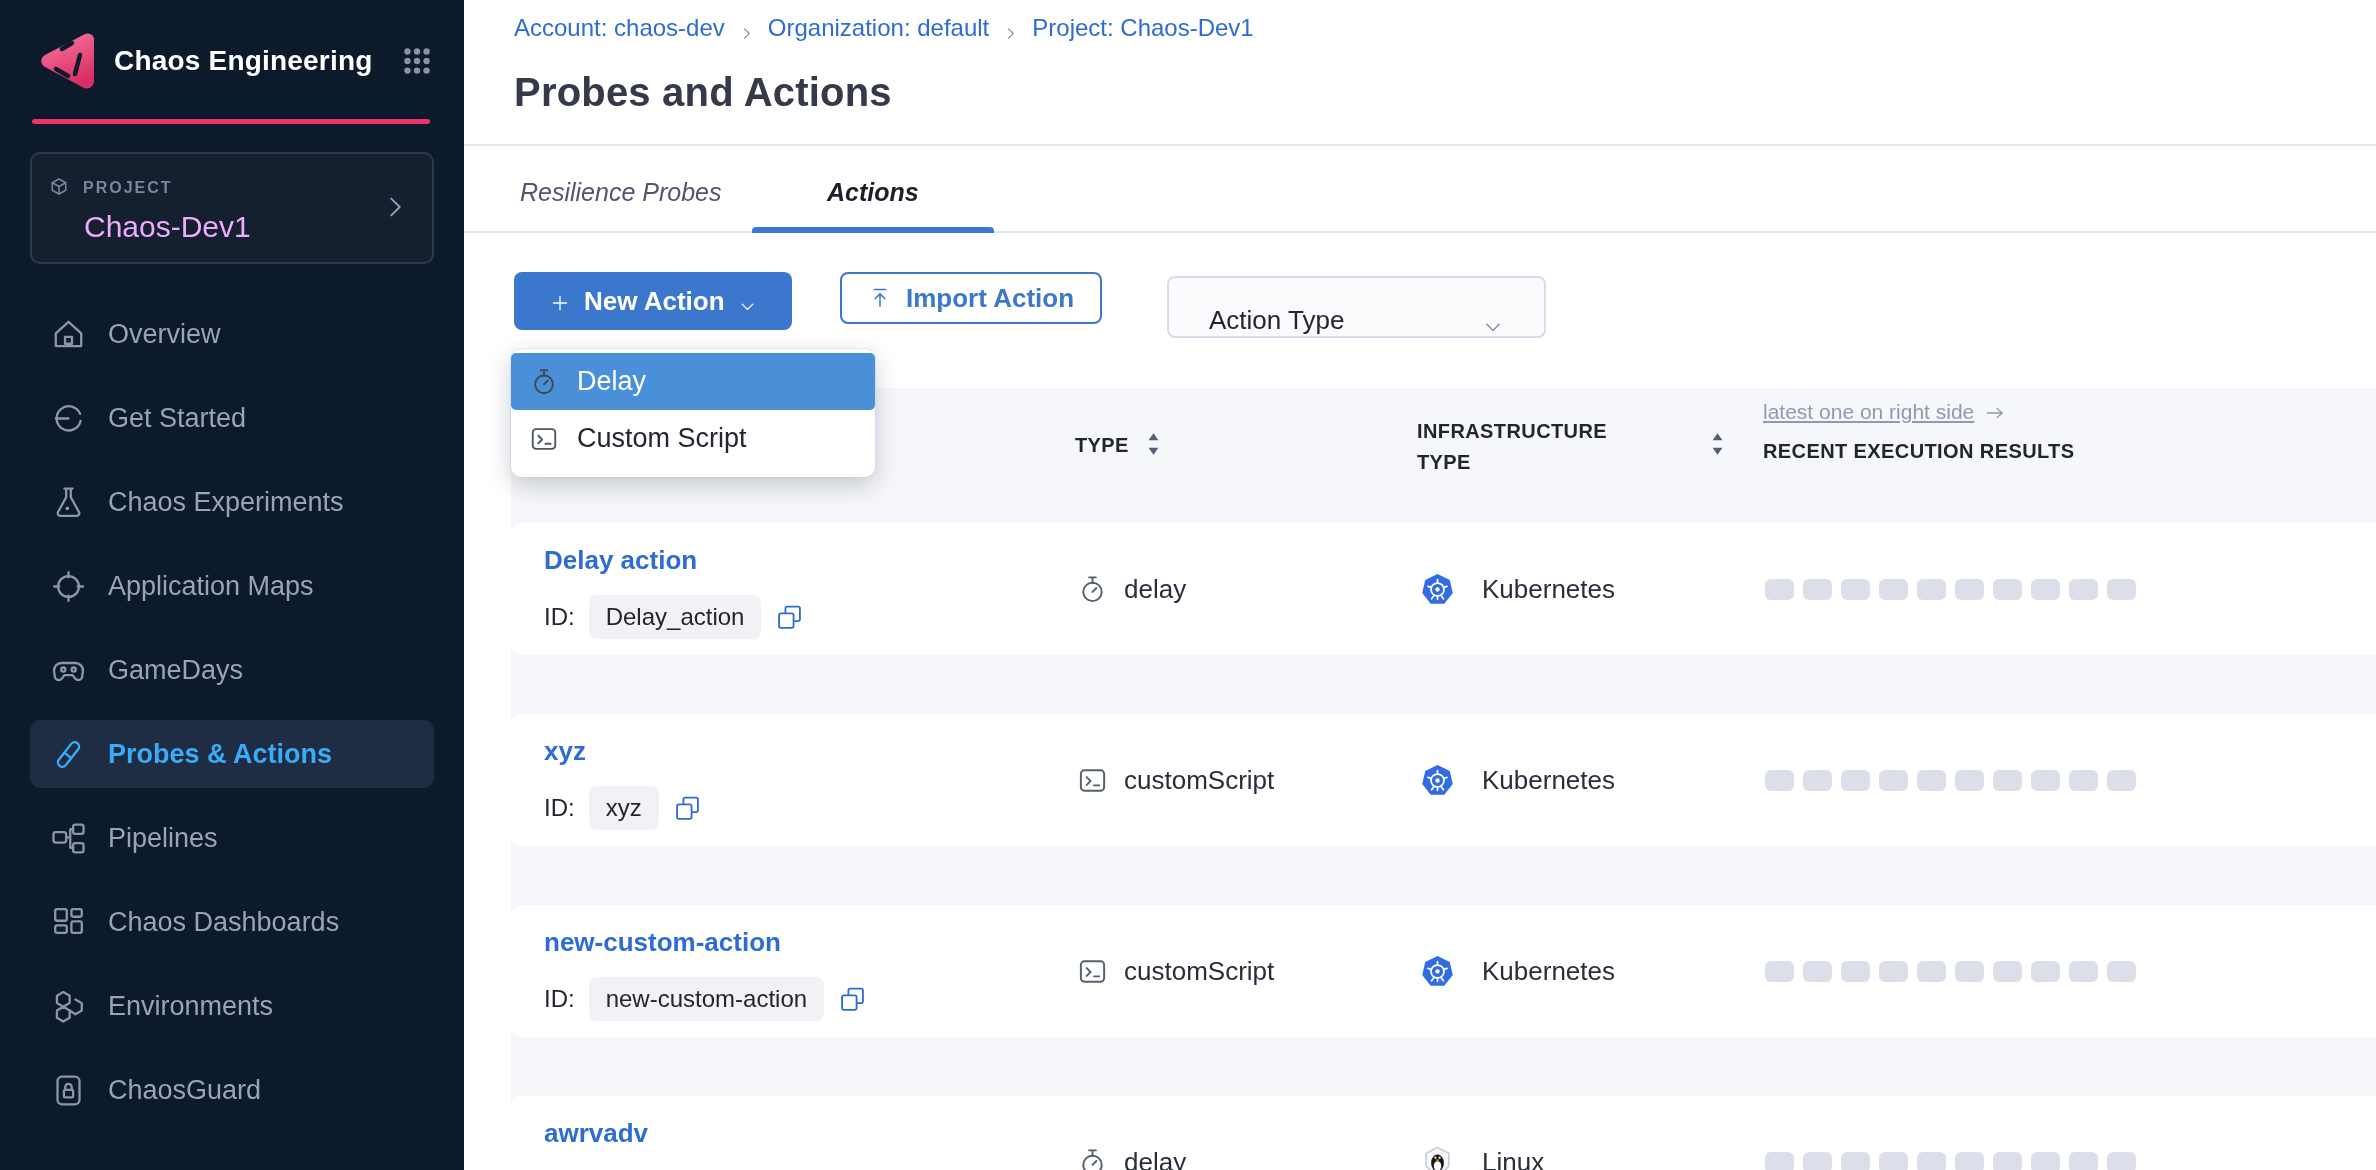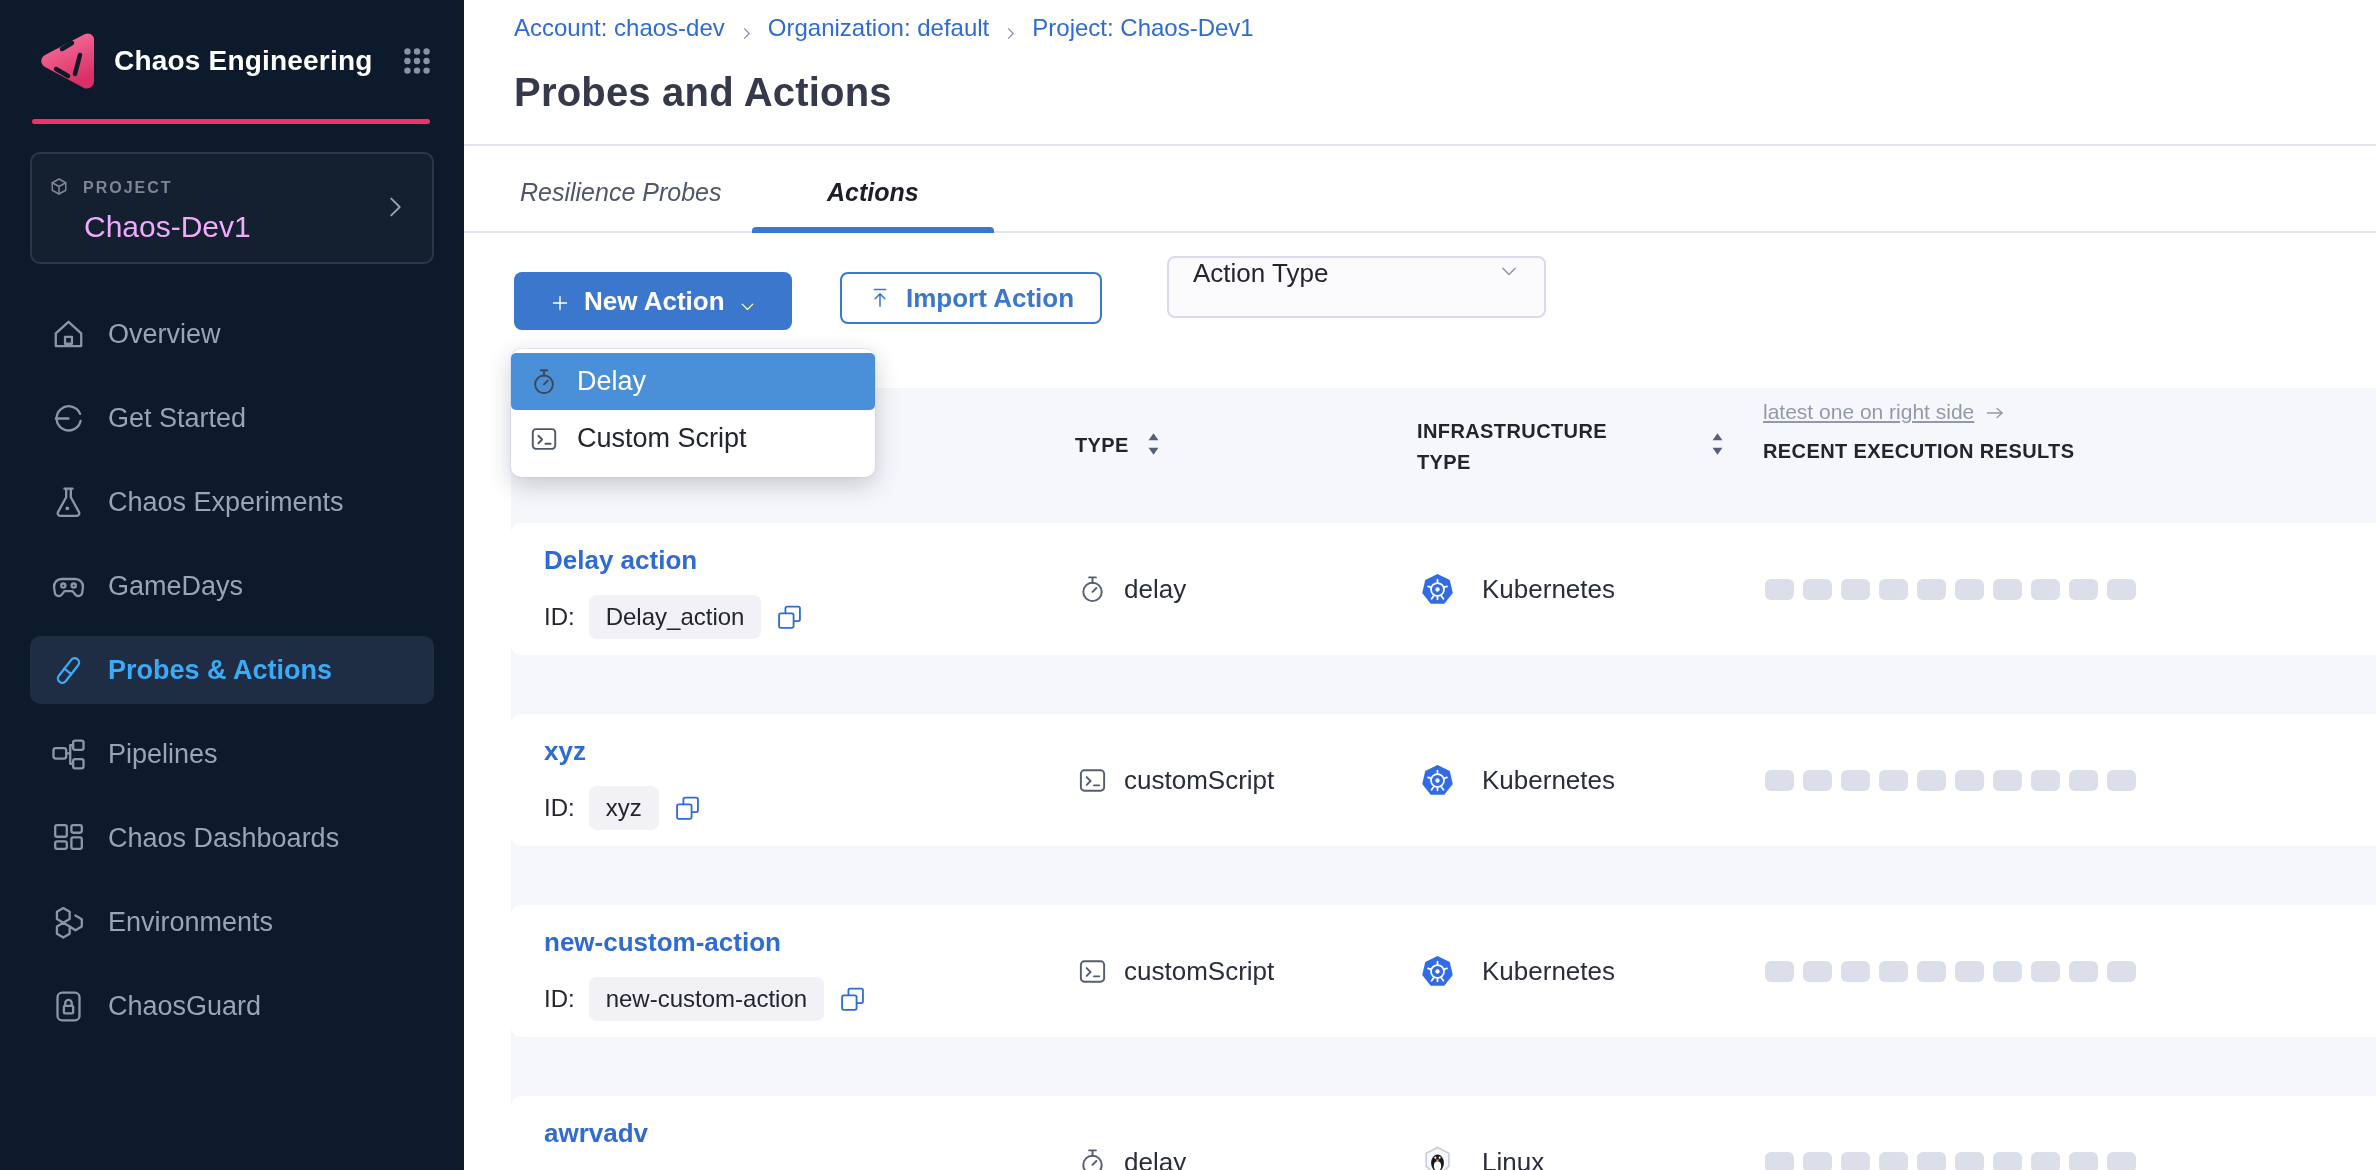--- a/index.html
+++ b/index.html
@@ -45,22 +45,22 @@
   
   .btn-new{position:absolute;top:272px;left:50px;height:58px;padding:0 35px;border:none;
     background:#3b77cd;border-radius:8px;color:#fff;font-size:26px;font-weight:700;
     display:inline-flex;align-items:center;gap:13px;cursor:pointer;font-family:inherit;}
   .btn-new .ic-plus{width:22px;height:22px;}
   .btn-new .ic-chev{width:19px;height:19px;}
   .btn-import{position:absolute;top:272px;left:376px;height:52px;padding:0 26px;background:#fff;
     border:2px solid #3b77cd;border-radius:8px;color:#3b77cd;font-size:26px;font-weight:700;
     display:inline-flex;align-items:center;gap:14px;cursor:pointer;font-family:inherit;}
   .btn-import .ic-upload{width:24px;height:24px;}
-  .select-box{position:absolute;top:256px;left:703px;width:379px;height:62px;background:#fbfbfe;
-    border:2px solid #d9dbe8;border-radius:8px;display:flex;align-items:flex-start;padding:0 24px;
+  .select-box{position:absolute;top:276px;left:703px;width:379px;height:62px;background:#fbfbfe;
+    border:2px solid #d9dbe8;border-radius:8px;display:flex;align-items:flex-end;padding:0 40px;
     font-size:26px;color:#23252f;cursor:pointer;}
   .select-box .sel-chev{width:22px;height:22px;margin-left:auto;color:#8b90a0;}
   
   .menu{position:absolute;top:349px;left:47px;width:364px;background:#fff;border-radius:10px;
     box-shadow:0 8px 24px rgba(20,30,60,.22),0 0 0 1px #eef0f5;padding:4px 0 10px 0;z-index:30;}
   .menu-item{height:57px;display:flex;align-items:center;gap:18px;padding:0 18px;font-size:27px;
     color:#23252f;cursor:pointer;}
   .menu-item .mi-icon{width:30px;height:30px;color:#4d5664;flex-shrink:0;}
   .menu-item.selected{background:#4a90d9;color:#fff;border-radius:5px;}
   .menu-item.selected .mi-icon{color:#3f4651;}
@@ -155,20 +155,27 @@
         </div>
         <div class="nav-slot">
           <span class="ni-icon"><svg viewBox="0 0 32 32" width="100%" height="100%" fill="none" stroke="currentColor" stroke-width="2" stroke-linecap="round" stroke-linejoin="round">
               <path d="M12.5 4 H19.5 M14 4 V11.5 L6.8 24.5 A2.2 2.2 0 0 0 8.8 27.5 H23.2 A2.2 2.2 0 0 0 25.2 24.5 L18 11.5 V4"></path>
               <circle cx="15" cy="21" r="1.6" fill="currentColor" stroke="none"></circle>
             </svg></span>
           <span class="ni-label">Chaos Experiments</span>
         </div>
         <div class="nav-slot">
           <span class="ni-icon"><svg viewBox="0 0 32 32" width="100%" height="100%" fill="none" stroke="currentColor" stroke-width="2" stroke-linecap="round" stroke-linejoin="round">
+              <circle cx="16" cy="16" r="9"></circle>
+              <path d="M16 3.5 V8 M16 24 V28.5 M3.5 16 H8 M24 16 H28.5"></path>
+            </svg></span>
+          <span class="ni-label">Application Maps</span>
+        </div>
+        <div class="nav-slot">
+          <span class="ni-icon"><svg viewBox="0 0 32 32" width="100%" height="100%" fill="none" stroke="currentColor" stroke-width="2" stroke-linecap="round" stroke-linejoin="round">
               <path d="M10 9.5 H22 A6.5 6.5 0 0 1 28.5 16.5 L27.8 21.5 A3.4 3.4 0 0 1 21.8 23 L19.5 20 H12.5 L10.2 23 A3.4 3.4 0 0 1 4.2 21.5 L3.5 16.5 A6.5 6.5 0 0 1 10 9.5 Z"></path>
               <circle cx="11.5" cy="15.2" r="1.8"></circle>
               <circle cx="20.5" cy="15.2" r="1.8"></circle>
             </svg></span>
           <span class="ni-label">GameDays</span>
         </div>
         <div class="nav-slot selected">
           <span class="ni-icon"><svg viewBox="0 0 32 32" width="100%" height="100%" fill="none" stroke="currentColor" stroke-width="2" stroke-linecap="round" stroke-linejoin="round">
               <g transform="rotate(38 16 16)">
                 <rect x="12.2" y="3.5" width="7.6" height="25" rx="3.8"></rect>

